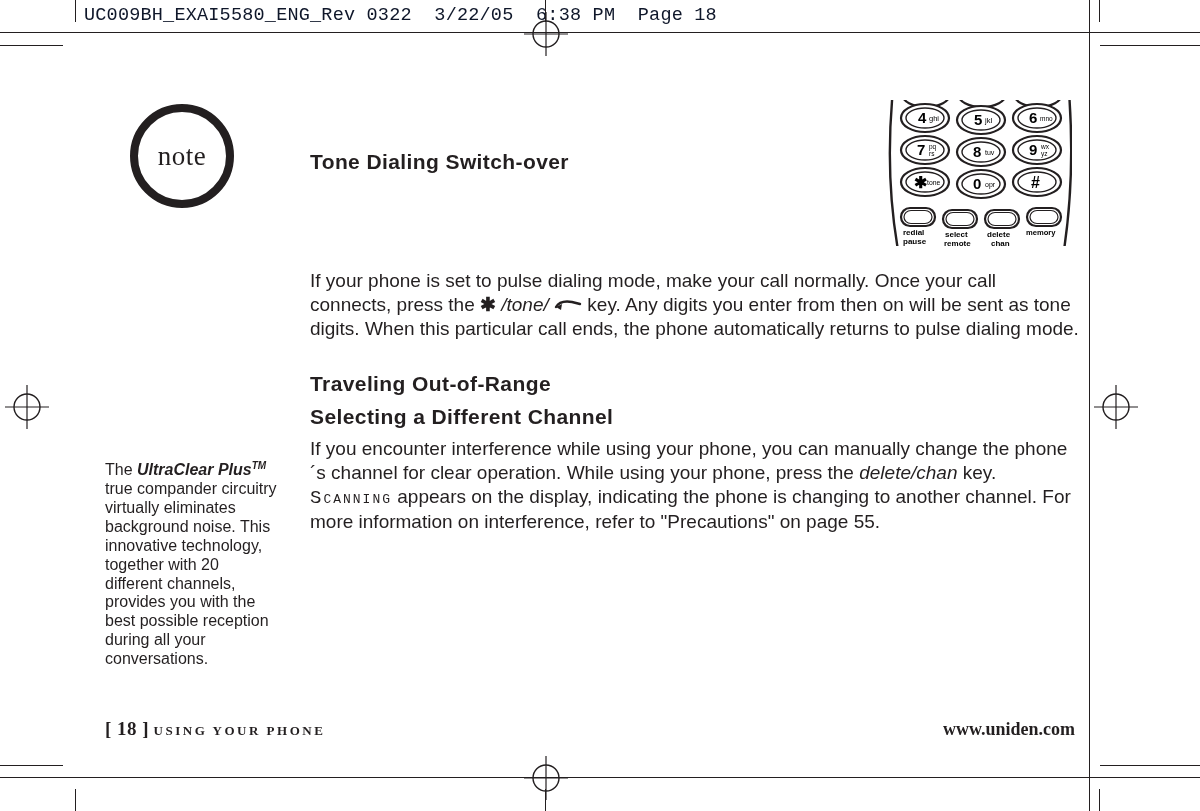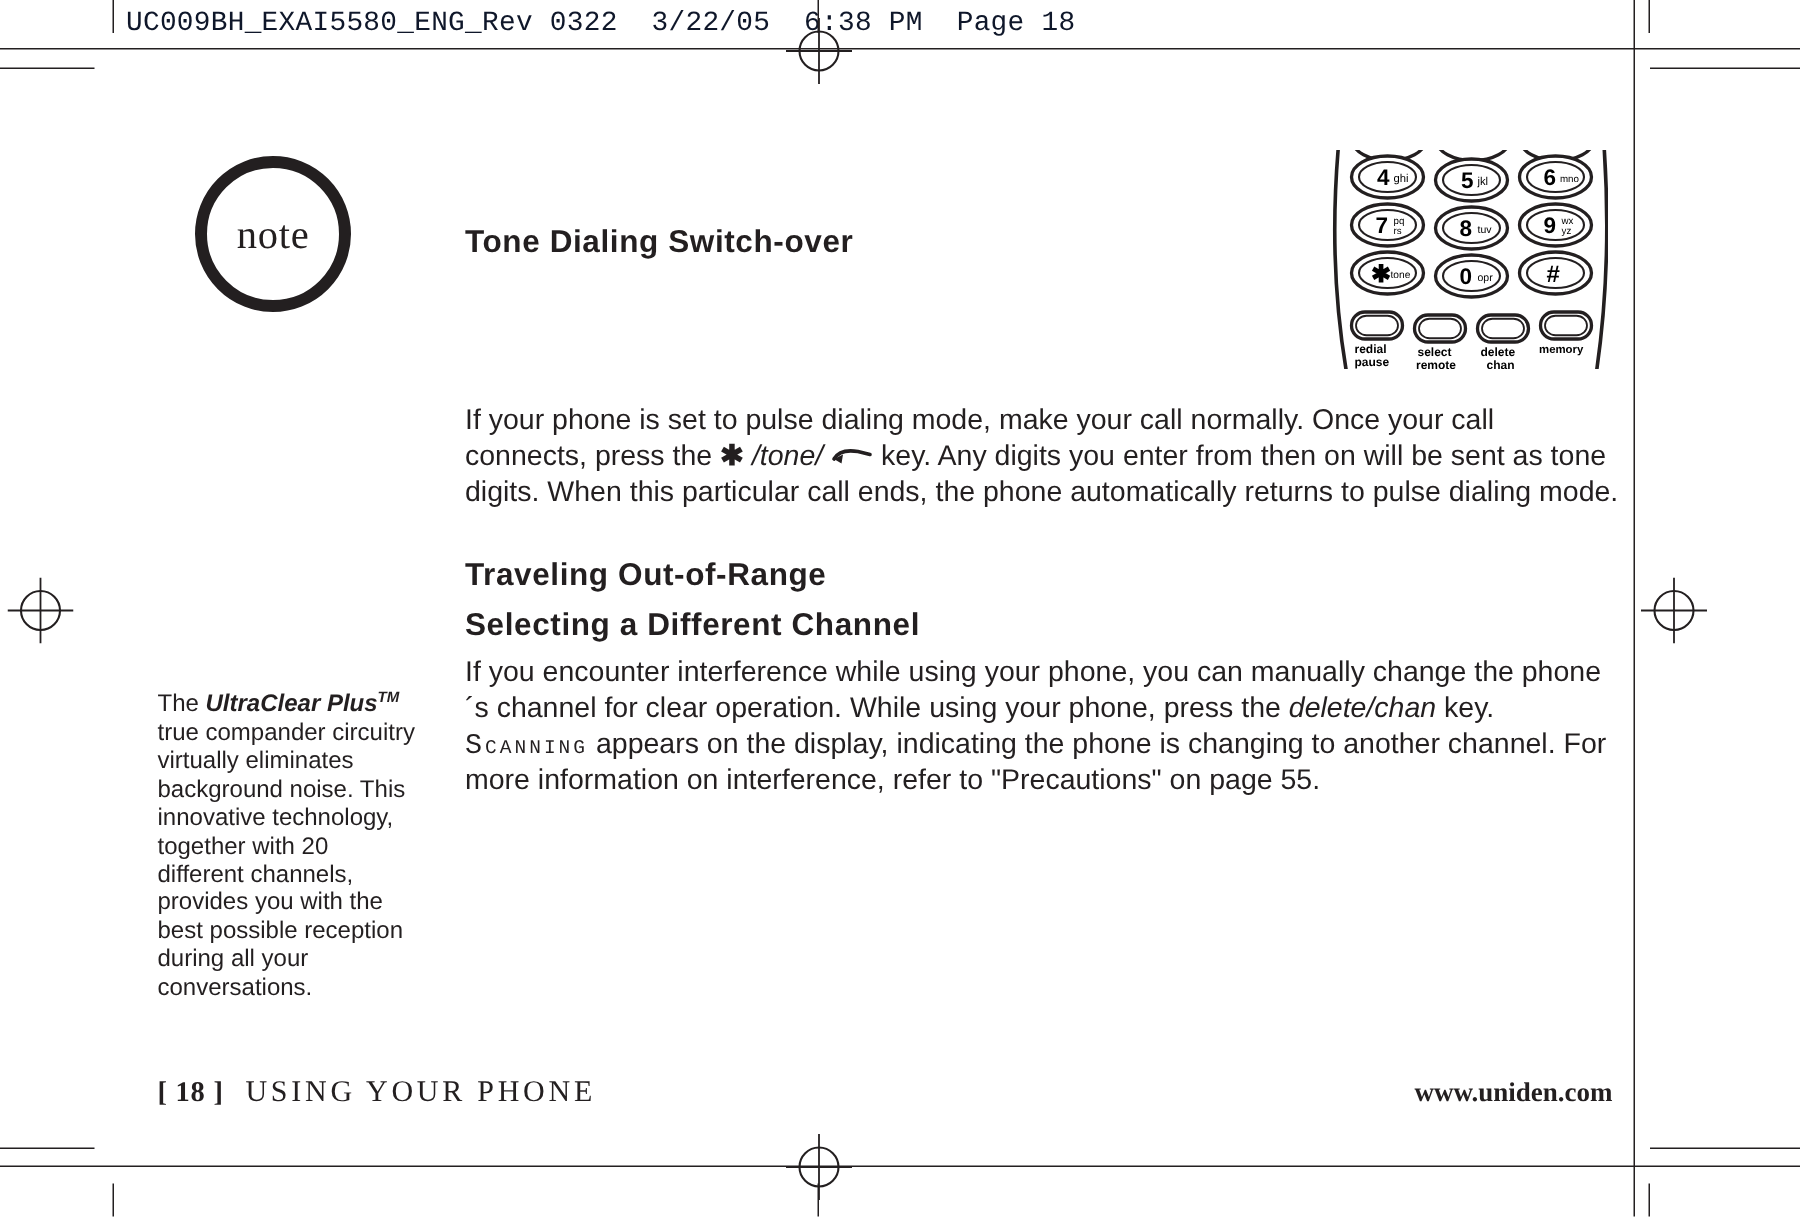--- a/index.html
+++ b/index.html
@@ -127,24 +127,24 @@
     justify-content:space-between;
   }
   .footer .pgnum {
     font-family: Georgia, "Times New Roman", serif;
     font-weight: 700;
     font-size: 19px;
     letter-spacing: 0.5px;
   }
   .footer .sectname {
     font-family: Georgia, "Times New Roman", serif;
-    font-weight: 400;
-    font-size: 20px;
+    font-weight: 700;
+    font-size: 13px;
     letter-spacing: 2.5px;
-    margin-left: 10px;
+    margin-left: 0;
   }
   .footer .url {
     font-family: Georgia, "Times New Roman", serif;
     font-size: 18px;
     font-weight: bold;
   }
 
   
   .klabel { font-family: Arial, sans-serif; }
 

